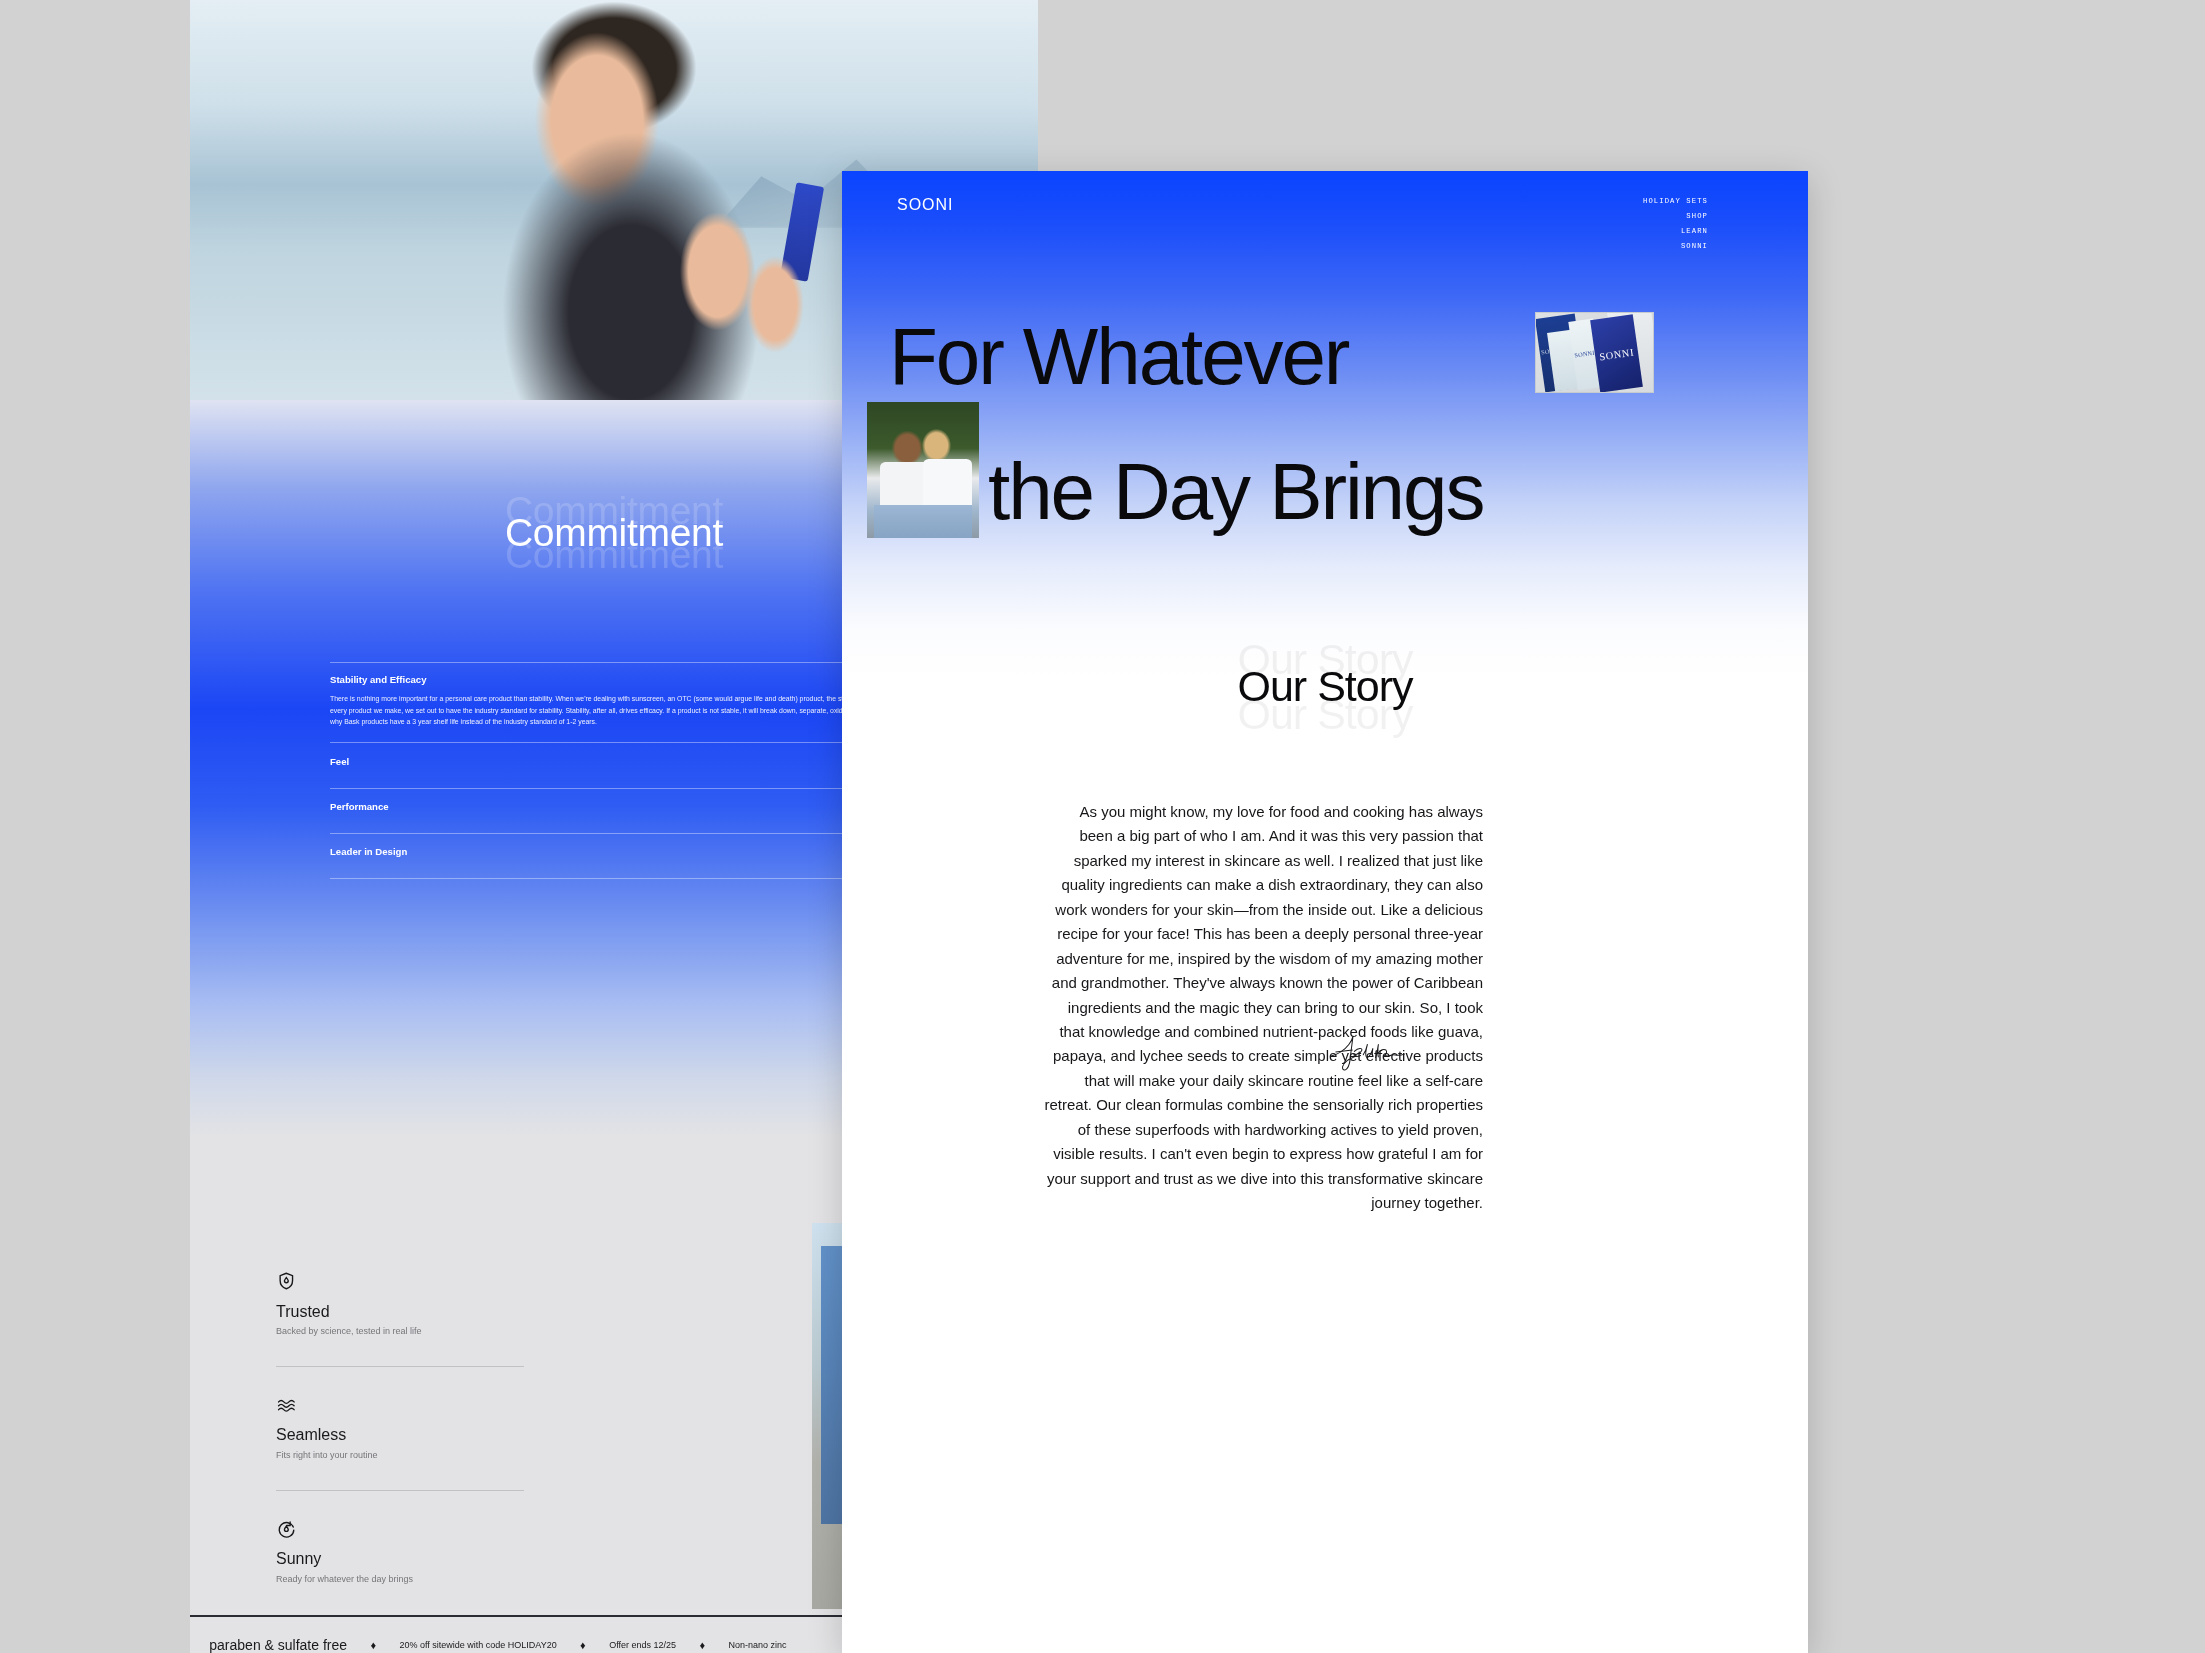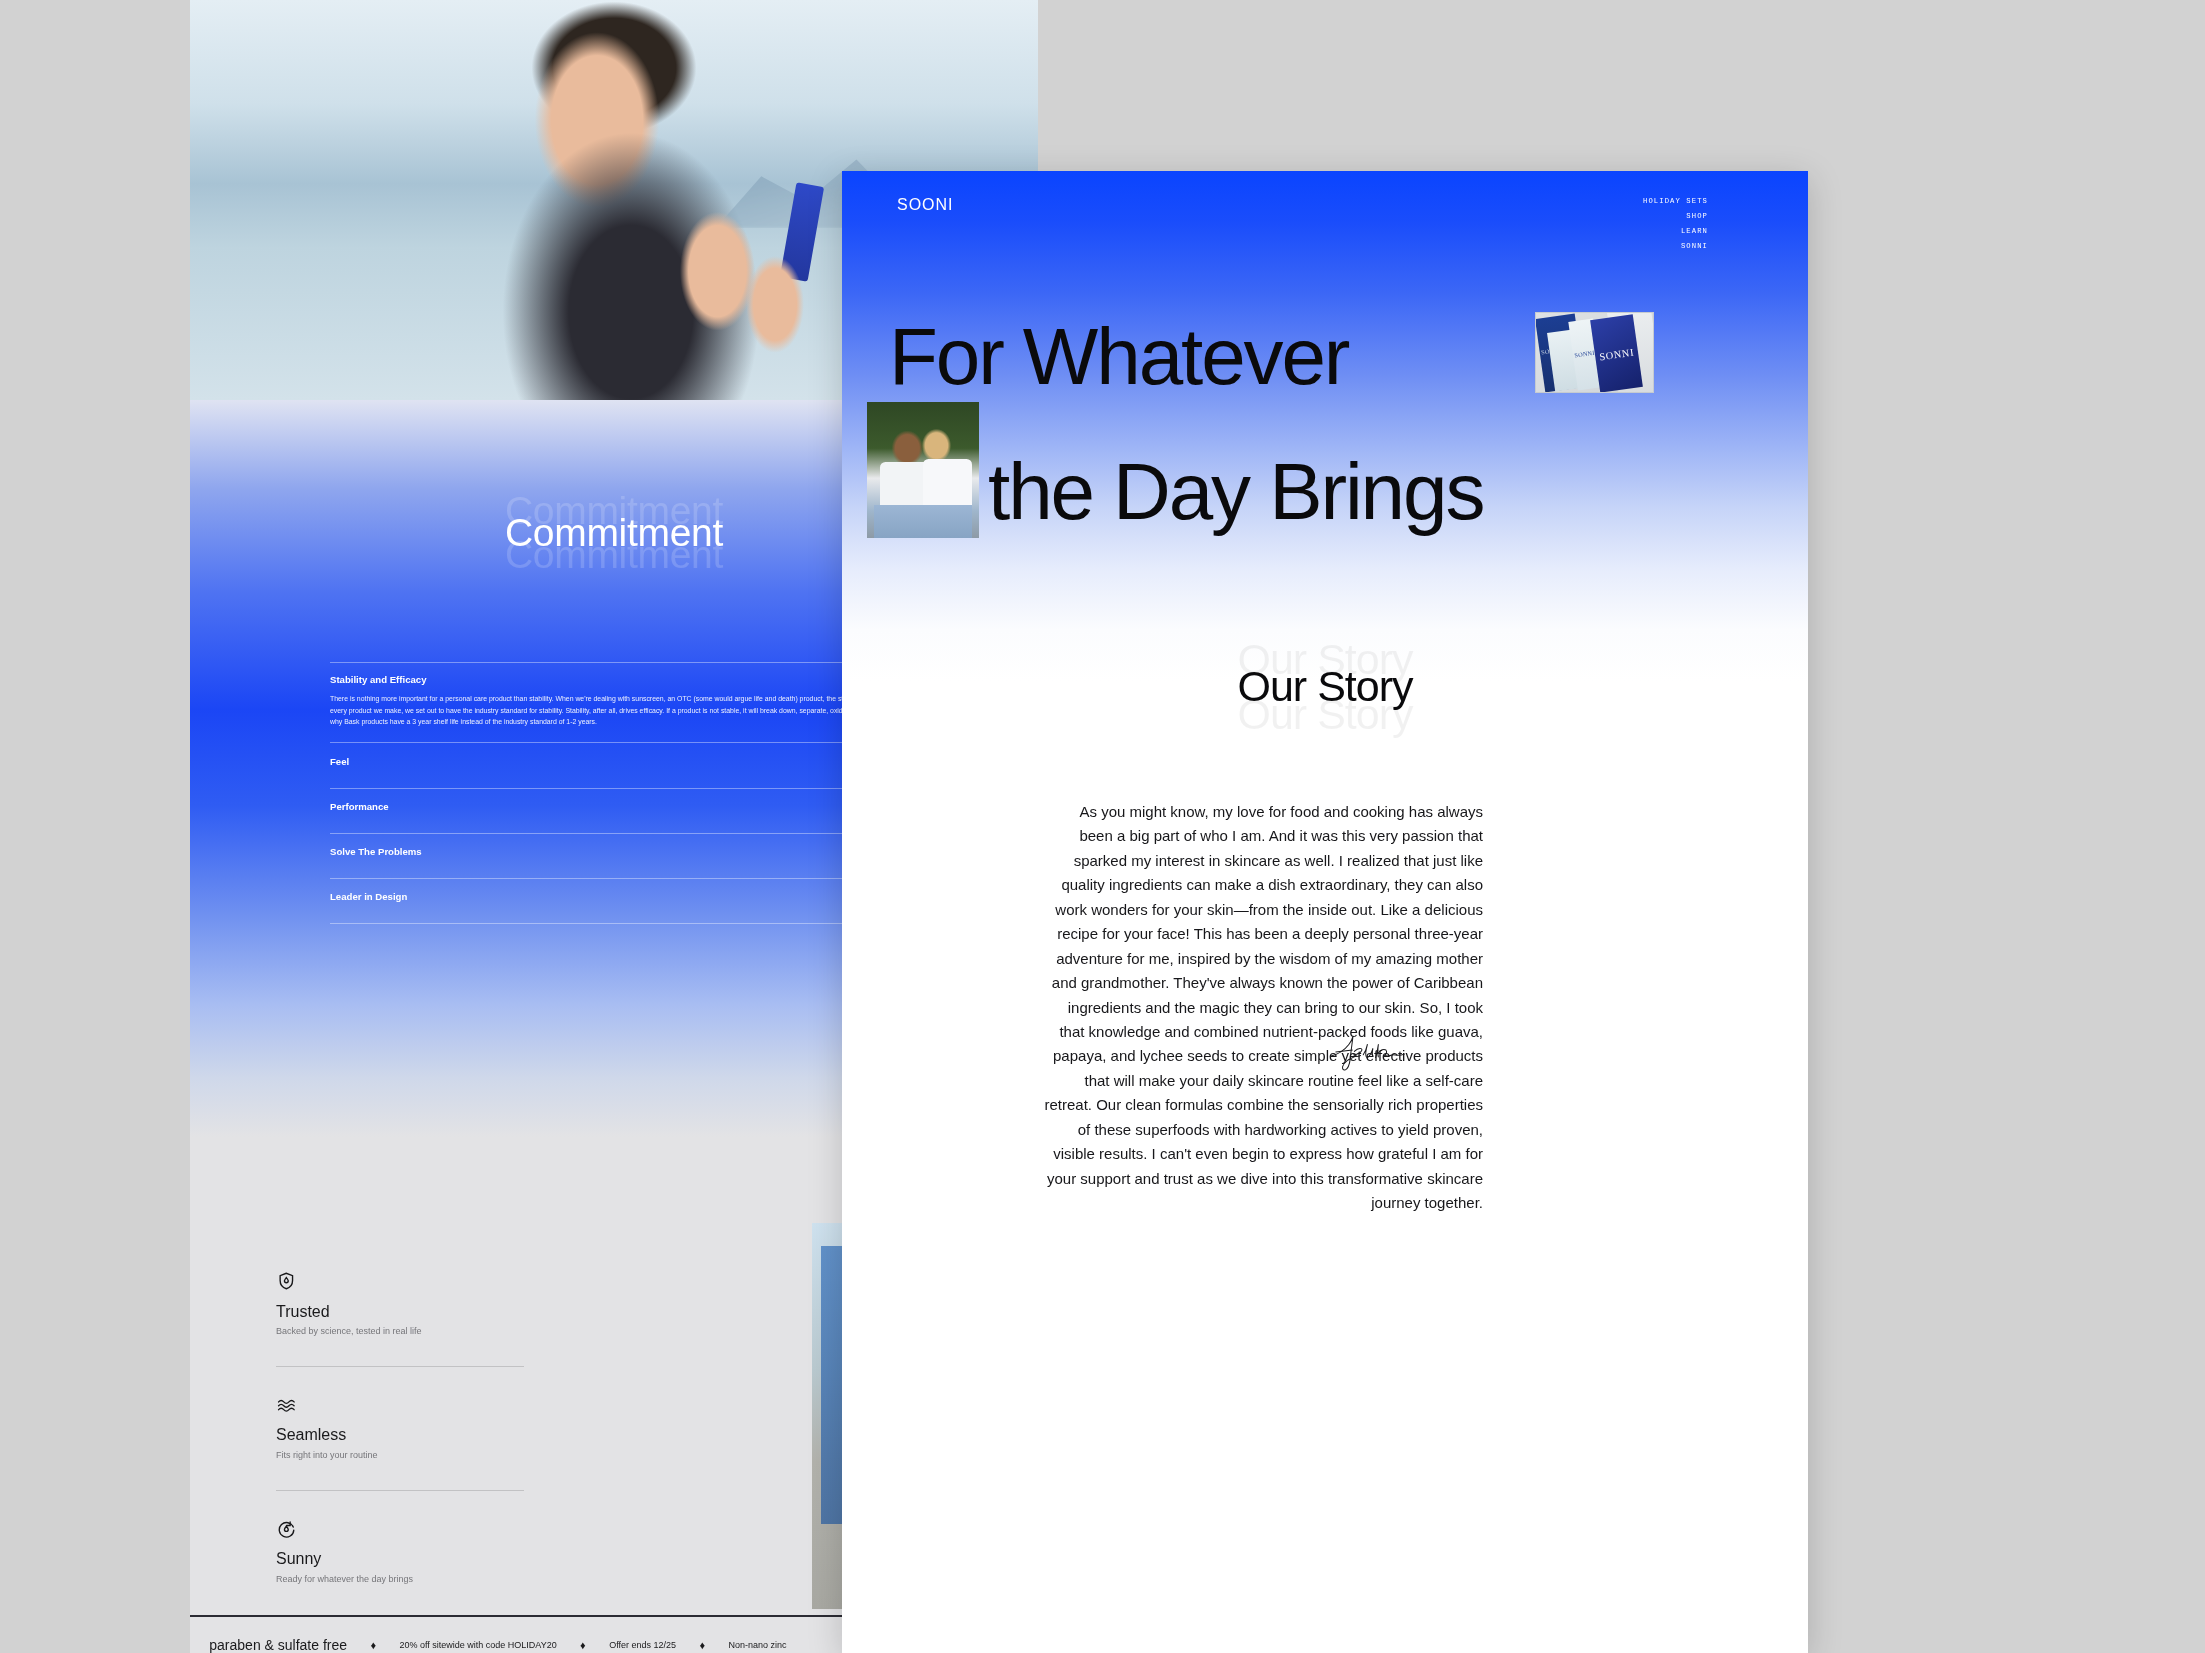--- a/index.html
+++ b/index.html
@@ -246,23 +246,20 @@
         <div class="acc-label">Stability and Efficacy</div>
         <div class="acc-body">There is nothing more important for a personal care product than stability. When we're dealing with sunscreen, an OTC (some would argue life and death) product, the stakes are even higher. With every product we make, we set out to have the industry standard for stability. Stability, after all, drives efficacy. If a product is not stable, it will break down, separate, oxidize, and stop working. This is why Bask products have a 3 year shelf life instead of the industry standard of 1-2 years.</div>
       </div>
       <div class="acc-row collapsed">
         <div class="acc-label">Feel</div>
       </div>
       <div class="acc-row collapsed">
         <div class="acc-label">Performance</div>
       </div>
       <div class="acc-row collapsed">
-        <div class="acc-label">Solve The Problems</div>
-      </div>
-      <div class="acc-row collapsed">
         <div class="acc-label">Leader in Design</div>
       </div>
     </div>
   </div>
 
   <div class="feat">
 
     <div class="feat-item">
       <div class="feat-ico">
         <svg viewBox="0 0 24 24" fill="none" stroke="currentColor" stroke-width="1.6">

